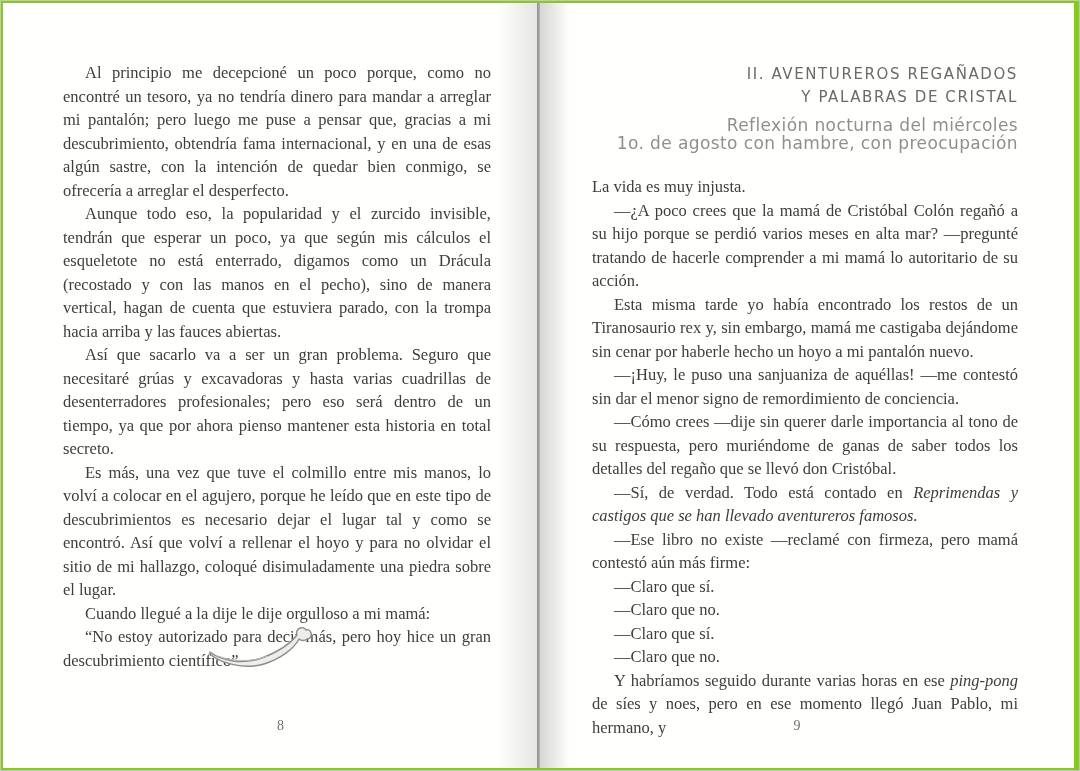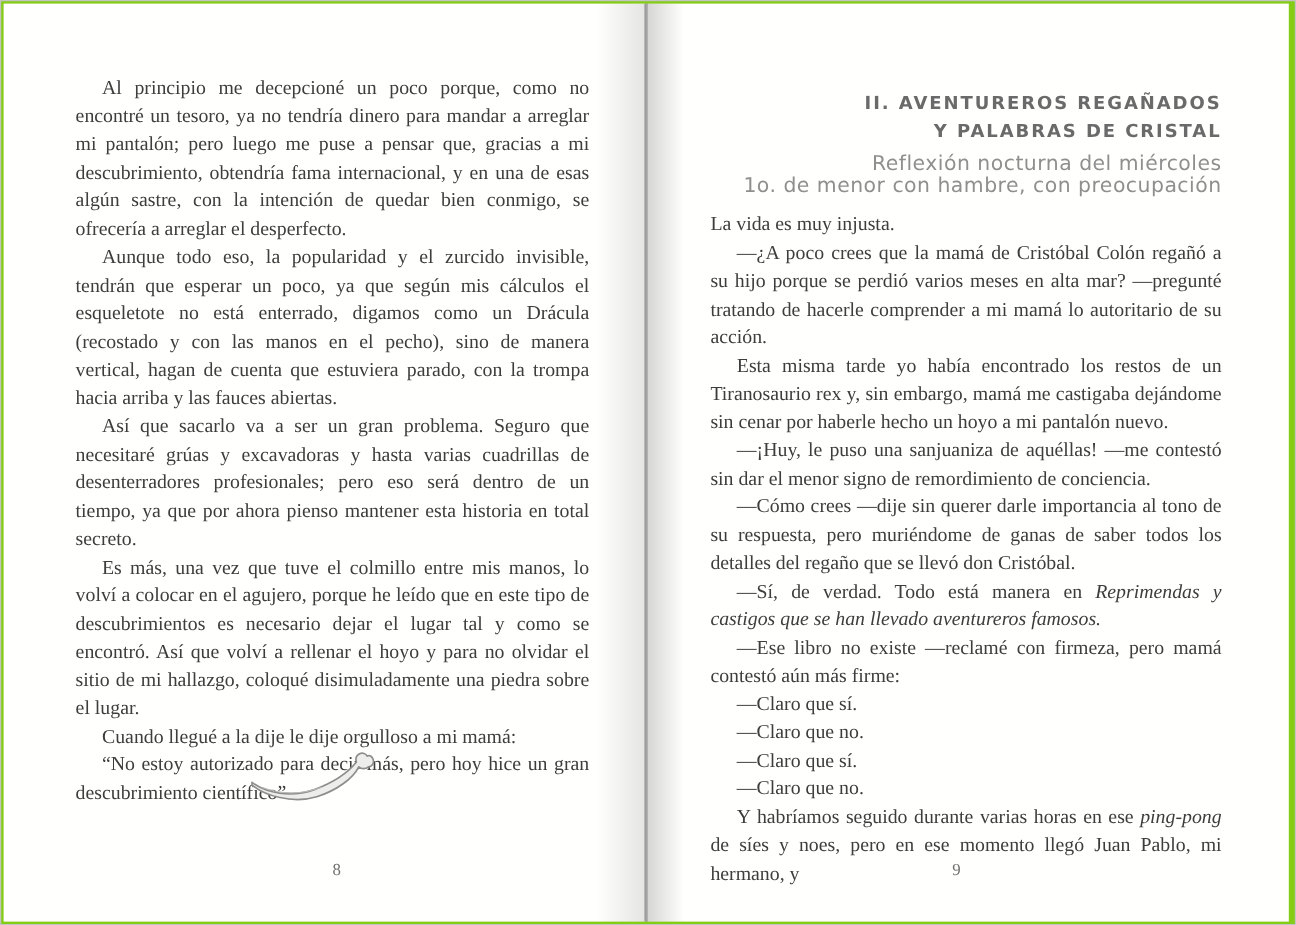--- a/index.html
+++ b/index.html
@@ -71,22 +71,21 @@
     top: 60px;
     width: 426px;
     text-align: right;
     font-family: "DejaVu Sans", sans-serif;
   }
   .chapter-title {
     color: #6a6a6a;
     font-size: 15px;
     line-height: 23px;
     letter-spacing: 1.6px;
-    font-weight: 700;
-    margin-top: 12px;
+    font-weight: 400;
   }
   .chapter-subtitle {
     margin-top: 7px;
     color: #8f8f8f;
     font-size: 17px;
     line-height: 18px;
     letter-spacing: 0.4px;
   }
 
   .page-number {
@@ -144,31 +143,31 @@
   </div>
 
   <div class="page page-right">
     <div class="chapter-head">
       <div class="chapter-title">
         <div>II. AVENTUREROS REGAÑADOS</div>
         <div>Y PALABRAS DE CRISTAL</div>
       </div>
       <div class="chapter-subtitle">
         <div>Reflexión nocturna del miércoles</div>
-        <div>1o. de menor con hambre, con preocupación</div>
+        <div>1o. de agosto con hambre, con preocupación</div>
       </div>
     </div>
 
     <div class="text-block right-body">
         <p class="no-indent"><span>La vida es muy injusta.</span></p>
         <p><span>—¿A poco crees que la mamá de Cristóbal Colón regañó a su hijo porque se perdió varios meses en alta mar? —pregunté tratando de hacerle comprender a mi mamá lo autoritario de su acción.</span></p>
         <p><span>Esta misma tarde yo había encontrado los restos de un Tiranosaurio rex y, sin embargo, mamá me castigaba dejándome sin cenar por haberle hecho un hoyo a mi pantalón nuevo.</span></p>
         <p><span>—¡Huy, le puso una sanjuaniza de aquéllas! —me contestó sin dar el menor signo de remordimiento de conciencia.</span></p>
         <p><span>—Cómo crees —dije sin querer darle importancia al tono de su respuesta, pero muriéndome de ganas de saber todos los detalles del regaño que se llevó don Cristóbal.</span></p>
-        <p><span>—Sí, de verdad. Todo está manera en </span><em>Reprimendas y castigos que se han llevado aventureros famosos.</em></p>
+        <p><span>—Sí, de verdad. Todo está contado en </span><em>Reprimendas y castigos que se han llevado aventureros famosos.</em></p>
         <p><span>—Ese libro no existe —reclamé con firmeza, pero mamá contestó aún más firme:</span></p>
         <p><span>—Claro que sí.</span></p>
         <p><span>—Claro que no.</span></p>
         <p><span>—Claro que sí.</span></p>
         <p><span>—Claro que no.</span></p>
         <p><span>Y habríamos seguido durante varias horas en ese </span><em>ping-pong</em><span> de síes y noes, pero en ese momento llegó Juan Pablo, mi hermano, y</span></p>
       </div>
 
     <div class="page-number">
       <span class="num-inner">9</span>

